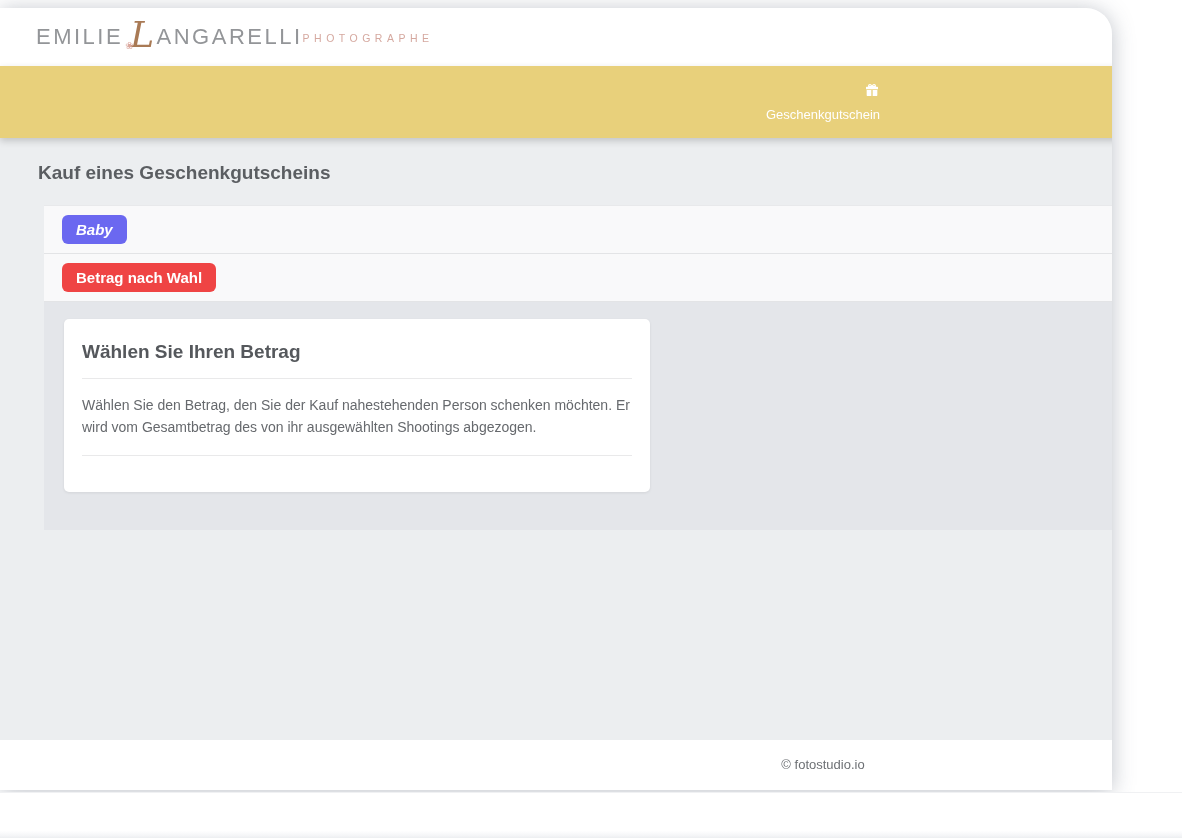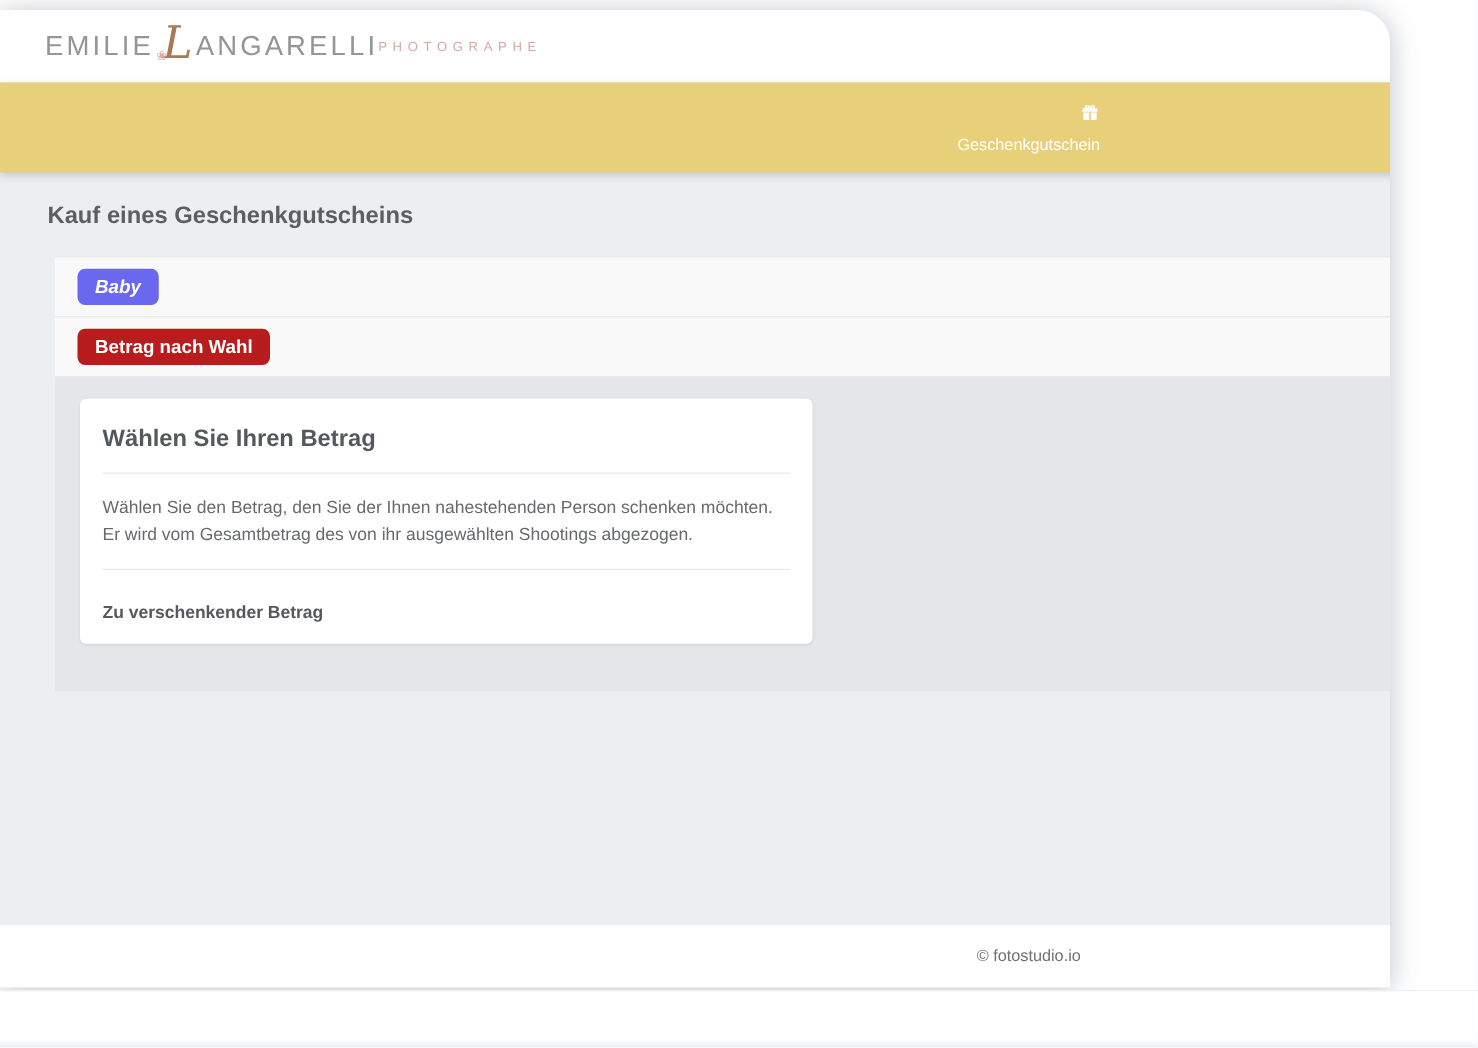--- a/index.html
+++ b/index.html
@@ -33,21 +33,21 @@
 
   
   .main{flex:1 1 auto;background:#eceef0;position:relative;z-index:1;}
   .page-title{margin:24px 0 0 38px;font-size:19px;font-weight:bold;color:#5b5e62;}
 
   .booking-panel{margin:21px 44px 0 44px;}
   .tab-row{height:47px;background:#f9f9fa;border-bottom:1px solid #e3e4e6;display:flex;align-items:center;padding-left:18px;}
   .tab-row.first{border-top:1px solid #e8e9eb;}
   .tab-chip{display:inline-block;padding:6px 14px;border-radius:6px;color:#fff;font-weight:bold;font-size:15px;cursor:pointer;}
   .chip-baby{background:#6b68f0;font-style:italic;}
-  .chip-betrag{background:#b91c1c;}
+  .chip-betrag{background:#ef4444;}
   .tab-content{background:#e4e6ea;padding:17px 20px 38px 20px;}
 
   
   .card{width:586px;background:#fff;border-radius:5px;box-shadow:0 1px 3px rgba(0,0,0,.08);
     padding:16px 18px 18px 18px;box-sizing:border-box;}
   .card h2{margin:6px 0 15px 0;font-size:19px;color:#55585c;}
   .card hr{border:none;border-top:1px solid #e9e9ea;margin:0;}
   .card .desc{font-size:14px;color:#66696d;line-height:1.6;margin:15px 0 16px 0;}
   .form-row{display:flex;align-items:flex-start;margin-top:18px;}
   .form-row label{flex:1;font-size:14px;font-weight:bold;color:#55585c;padding-top:7px;}
@@ -107,24 +107,23 @@
             <span class="tab-chip chip-baby">Baby</span>
           </div>
           <div class="tab-row">
             <span class="tab-chip chip-betrag">Betrag nach Wahl</span>
           </div>
 
           <div class="tab-content">
             <div class="card">
               <h2>Wählen Sie Ihren Betrag</h2>
               <hr>
-              <p class="desc">Wählen Sie den Betrag, den Sie der Ihnen nahestehenden Person schenken möchten. Er wird vom Gesamtbetrag des von ihr ausgewählten Shootings abgezogen.</p>
+              <p class="desc">Wählen Sie den Betrag, den Sie der Kauf nahestehenden Person schenken möchten. Er wird vom Gesamtbetrag des von ihr ausgewählten Shootings abgezogen.</p>
               <hr>
               <div class="form-row">
-                <label>Zu verschenkender Betrag</label>
               </div>
             </div>
           </div>
         </div>
       </main>
 
       <footer class="page-footer">
         <div class="copyright">© fotostudio.io</div>
       </footer>
 

